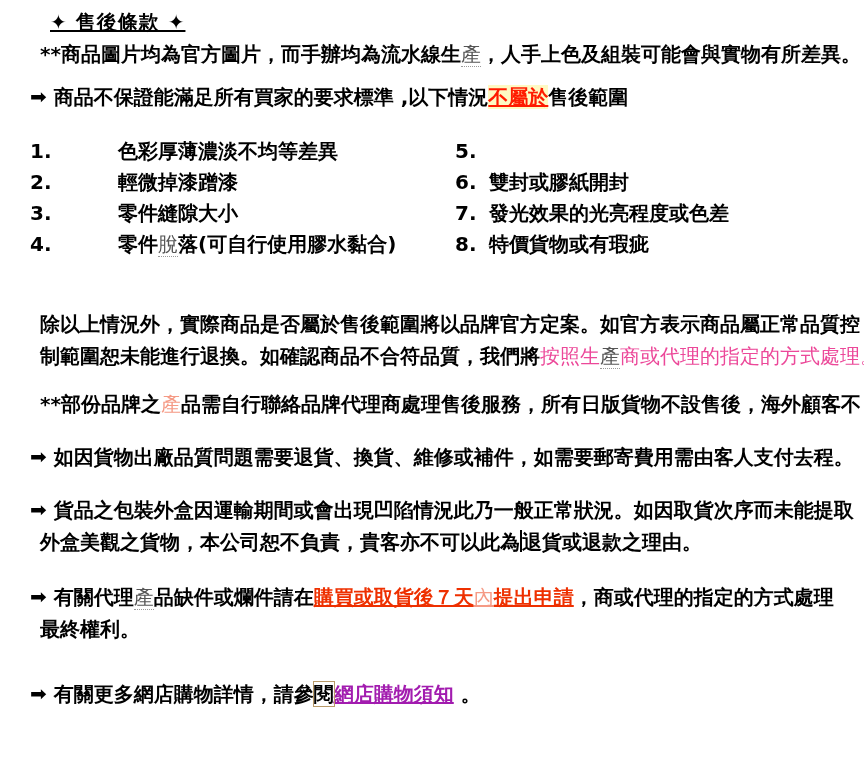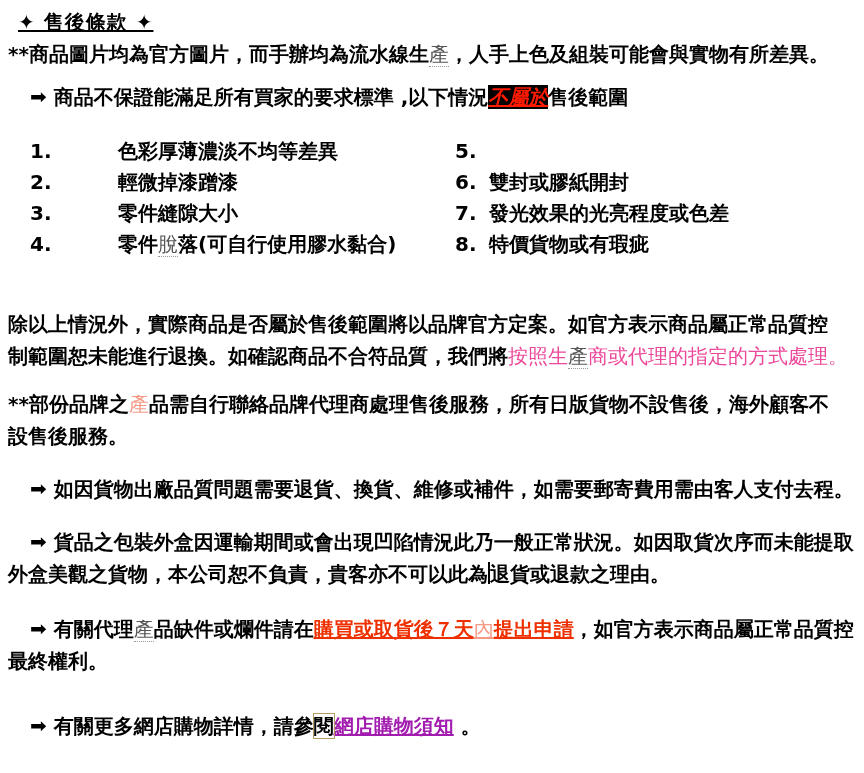--- a/index.html
+++ b/index.html
@@ -2,38 +2,38 @@
 <html><head>
 <meta charset="utf-8">
 <style>
   html,body{margin:0;padding:0;background:#ffffff;}
   body{
     width:864px;height:773px;overflow:hidden;
     font-family:"DejaVu Sans","Liberation Sans",sans-serif;
     font-weight:700;font-size:20px;color:#000;
   }
   .doc{position:relative;padding:6px 0 0 8px;overflow:hidden;white-space:nowrap;}
-  .line{line-height:32px;white-space:nowrap;}
+  .line{line-height:32px;white-space:nowrap;margin-left:32px;}
   .indent{margin-left:22px;}
   
   .title{display:inline-block;margin-left:10px;text-decoration:underline;letter-spacing:1px;}
   
   .blk-notice{margin-top:11px;}
   .blk-list{margin-top:23px;margin-left:22px;}
   .blk-verdict{margin-top:48px;}
   .blk-agency{margin-top:16px;}
   .blk-shipping{margin-top:21px;}
   .blk-packaging{margin-top:21px;}
   .blk-claims{margin-top:23px;}
   .blk-footer{margin-top:33px;}
   
   .list-row{display:grid;grid-template-columns:88px 337px 34px auto;line-height:31px;}
   
   .r-arrow{display:inline-block;margin-right:7px;transform:scaleY(0.92);}
-  .r-hl{background:#000000;color:#ff1a00;text-decoration:underline;font-style:italic;}
+  .r-hl{background:#fef9c3;color:#ff1a00;text-decoration:underline;}
   .r-fb{font-family:"DejaVu Serif","Liberation Serif",serif;font-weight:400;color:#555;border-bottom:1px dotted #999;}
   .r-plain{font-weight:400;color:#ec4899;}
   .r-red{color:#000000;}
   .r-redfb{font-family:"DejaVu Serif","Liberation Serif",serif;font-weight:400;color:#f59a85;}
   .r-redu{color:#ee3000;text-decoration:underline;}
   .r-redufb{font-family:"DejaVu Serif","Liberation Serif",serif;font-weight:400;color:#f59a85;text-decoration:underline;}
   .r-boxed{outline:1px solid #b89968;}
   .r-caret{display:inline-block;width:2px;height:22px;background:#000;vertical-align:-3px;}
   a.shop-link{color:#a21caf;text-decoration:underline;cursor:pointer;}
 </style>
@@ -73,27 +73,26 @@
       <span><span>零件</span><span class="r-fb">脫</span><span>落(可自行使用膠水黏合)</span></span>
       <span>8.</span>
       <span><span>特價貨物或有瑕疵</span></span>
     </div>
   </div>
 
   <div class="line blk-verdict"><span>除以上情況外，實際商品是否屬於售後範圍將以品牌官方定案。如官方表示商品屬正常品質控</span></div>
   <div class="line"><span>制範圍恕未能進行退換。如確認商品不合符品質，我們將</span><span class="r-plain">按照生</span><span class="r-fb">產</span><span class="r-plain">商或代理的指定的方式處理。</span></div>
 
   <div class="line blk-agency"><span class="r-red">**部份品牌之</span><span class="r-redfb">產</span><span class="r-red">品需自行聯絡品牌代理商處理售後服務，所有日版貨物不設售後，海外顧客不</span></div>
-  <div class="line"><span class="r-red">設售後服務。</span></div>
 
   <div class="line indent blk-shipping"><span class="r-arrow">➡</span><span>如因貨物出廠品質問題需要退貨、換貨、維修或補件，如需要郵寄費用需由客人支付去程。</span></div>
 
   <div class="line indent blk-packaging"><span class="r-arrow">➡</span><span>貨品之包裝外盒因運輸期間或會出現凹陷情況此乃一般正常狀況。如因取貨次序而未能提取</span></div>
   <div class="line"><span>外盒美觀之貨物，本公司恕不負責，貴客亦不可以此為</span><span class="r-caret"></span><span>退貨或退款之理由。</span></div>
 
-  <div class="line indent blk-claims"><span class="r-arrow">➡</span><span>有關代理</span><span class="r-fb">產</span><span>品缺件或爛件請在</span><span class="r-redu">購買或取貨後７天</span><span class="r-redufb">內</span><span class="r-redu">提出申請</span><span>，如官方表示商品屬正常品質控</span></div>
+  <div class="line indent blk-claims"><span class="r-arrow">➡</span><span>有關代理</span><span class="r-fb">產</span><span>品缺件或爛件請在</span><span class="r-redu">購買或取貨後７天</span><span class="r-redufb">內</span><span class="r-redu">提出申請</span><span>，商或代理的指定的方式處理</span></div>
   <div class="line"><span>最終權利。</span></div>
 
   <div class="line indent blk-footer">
     <span><span class="r-arrow">➡</span><span>有關更多網店購物詳情，請參</span><span class="r-boxed">閱</span></span><a class="shop-link">網店購物須知</a><span> 。</span>
   </div>
 
 </div>
 
 </body></html>

